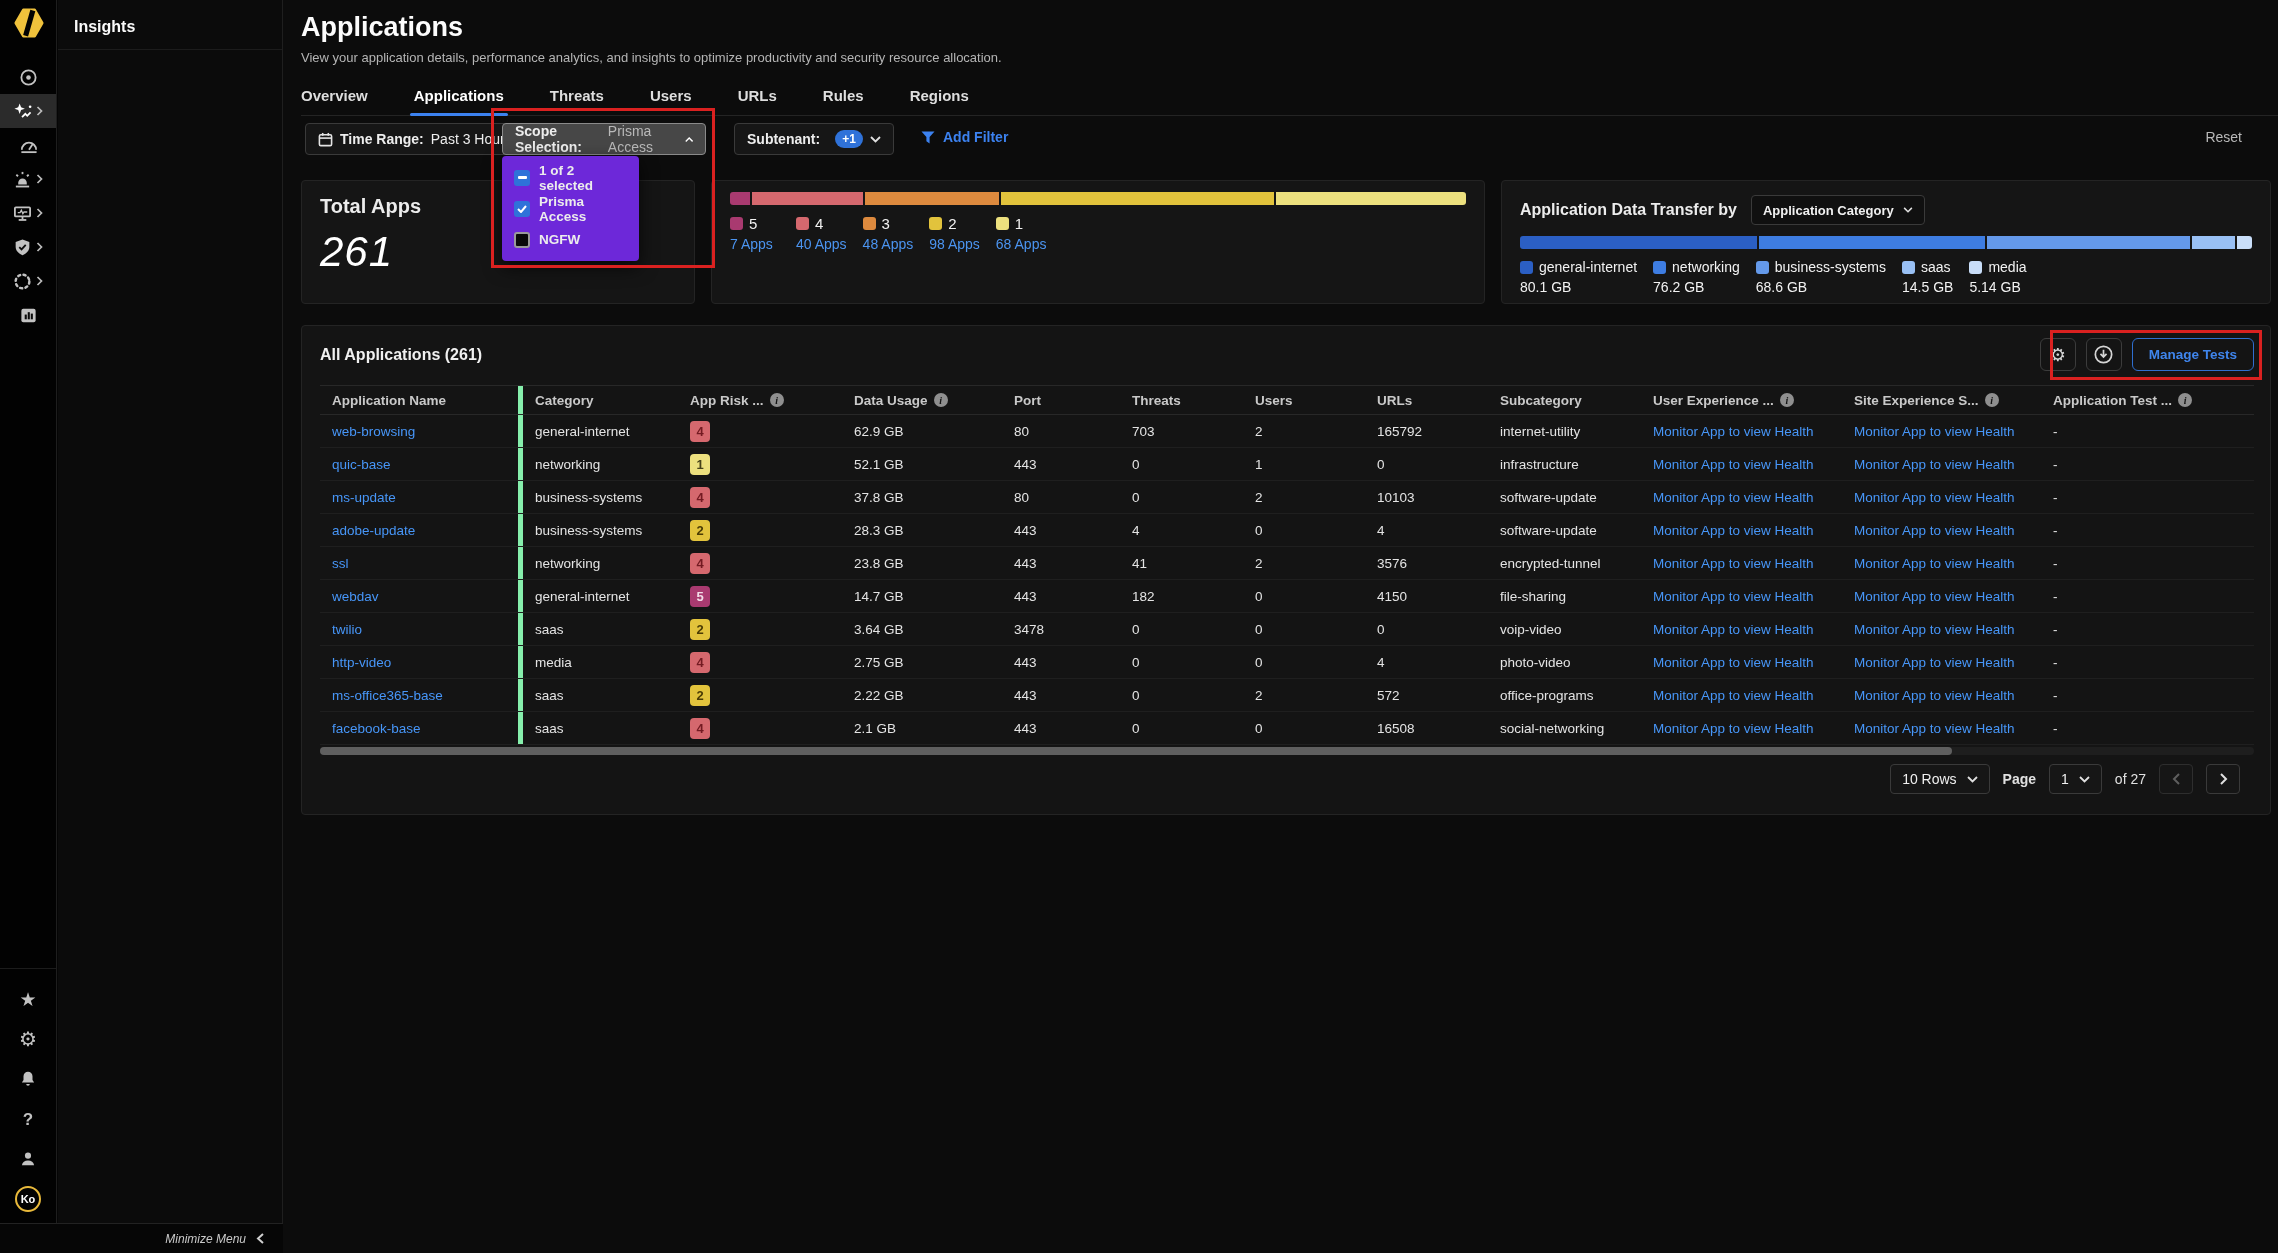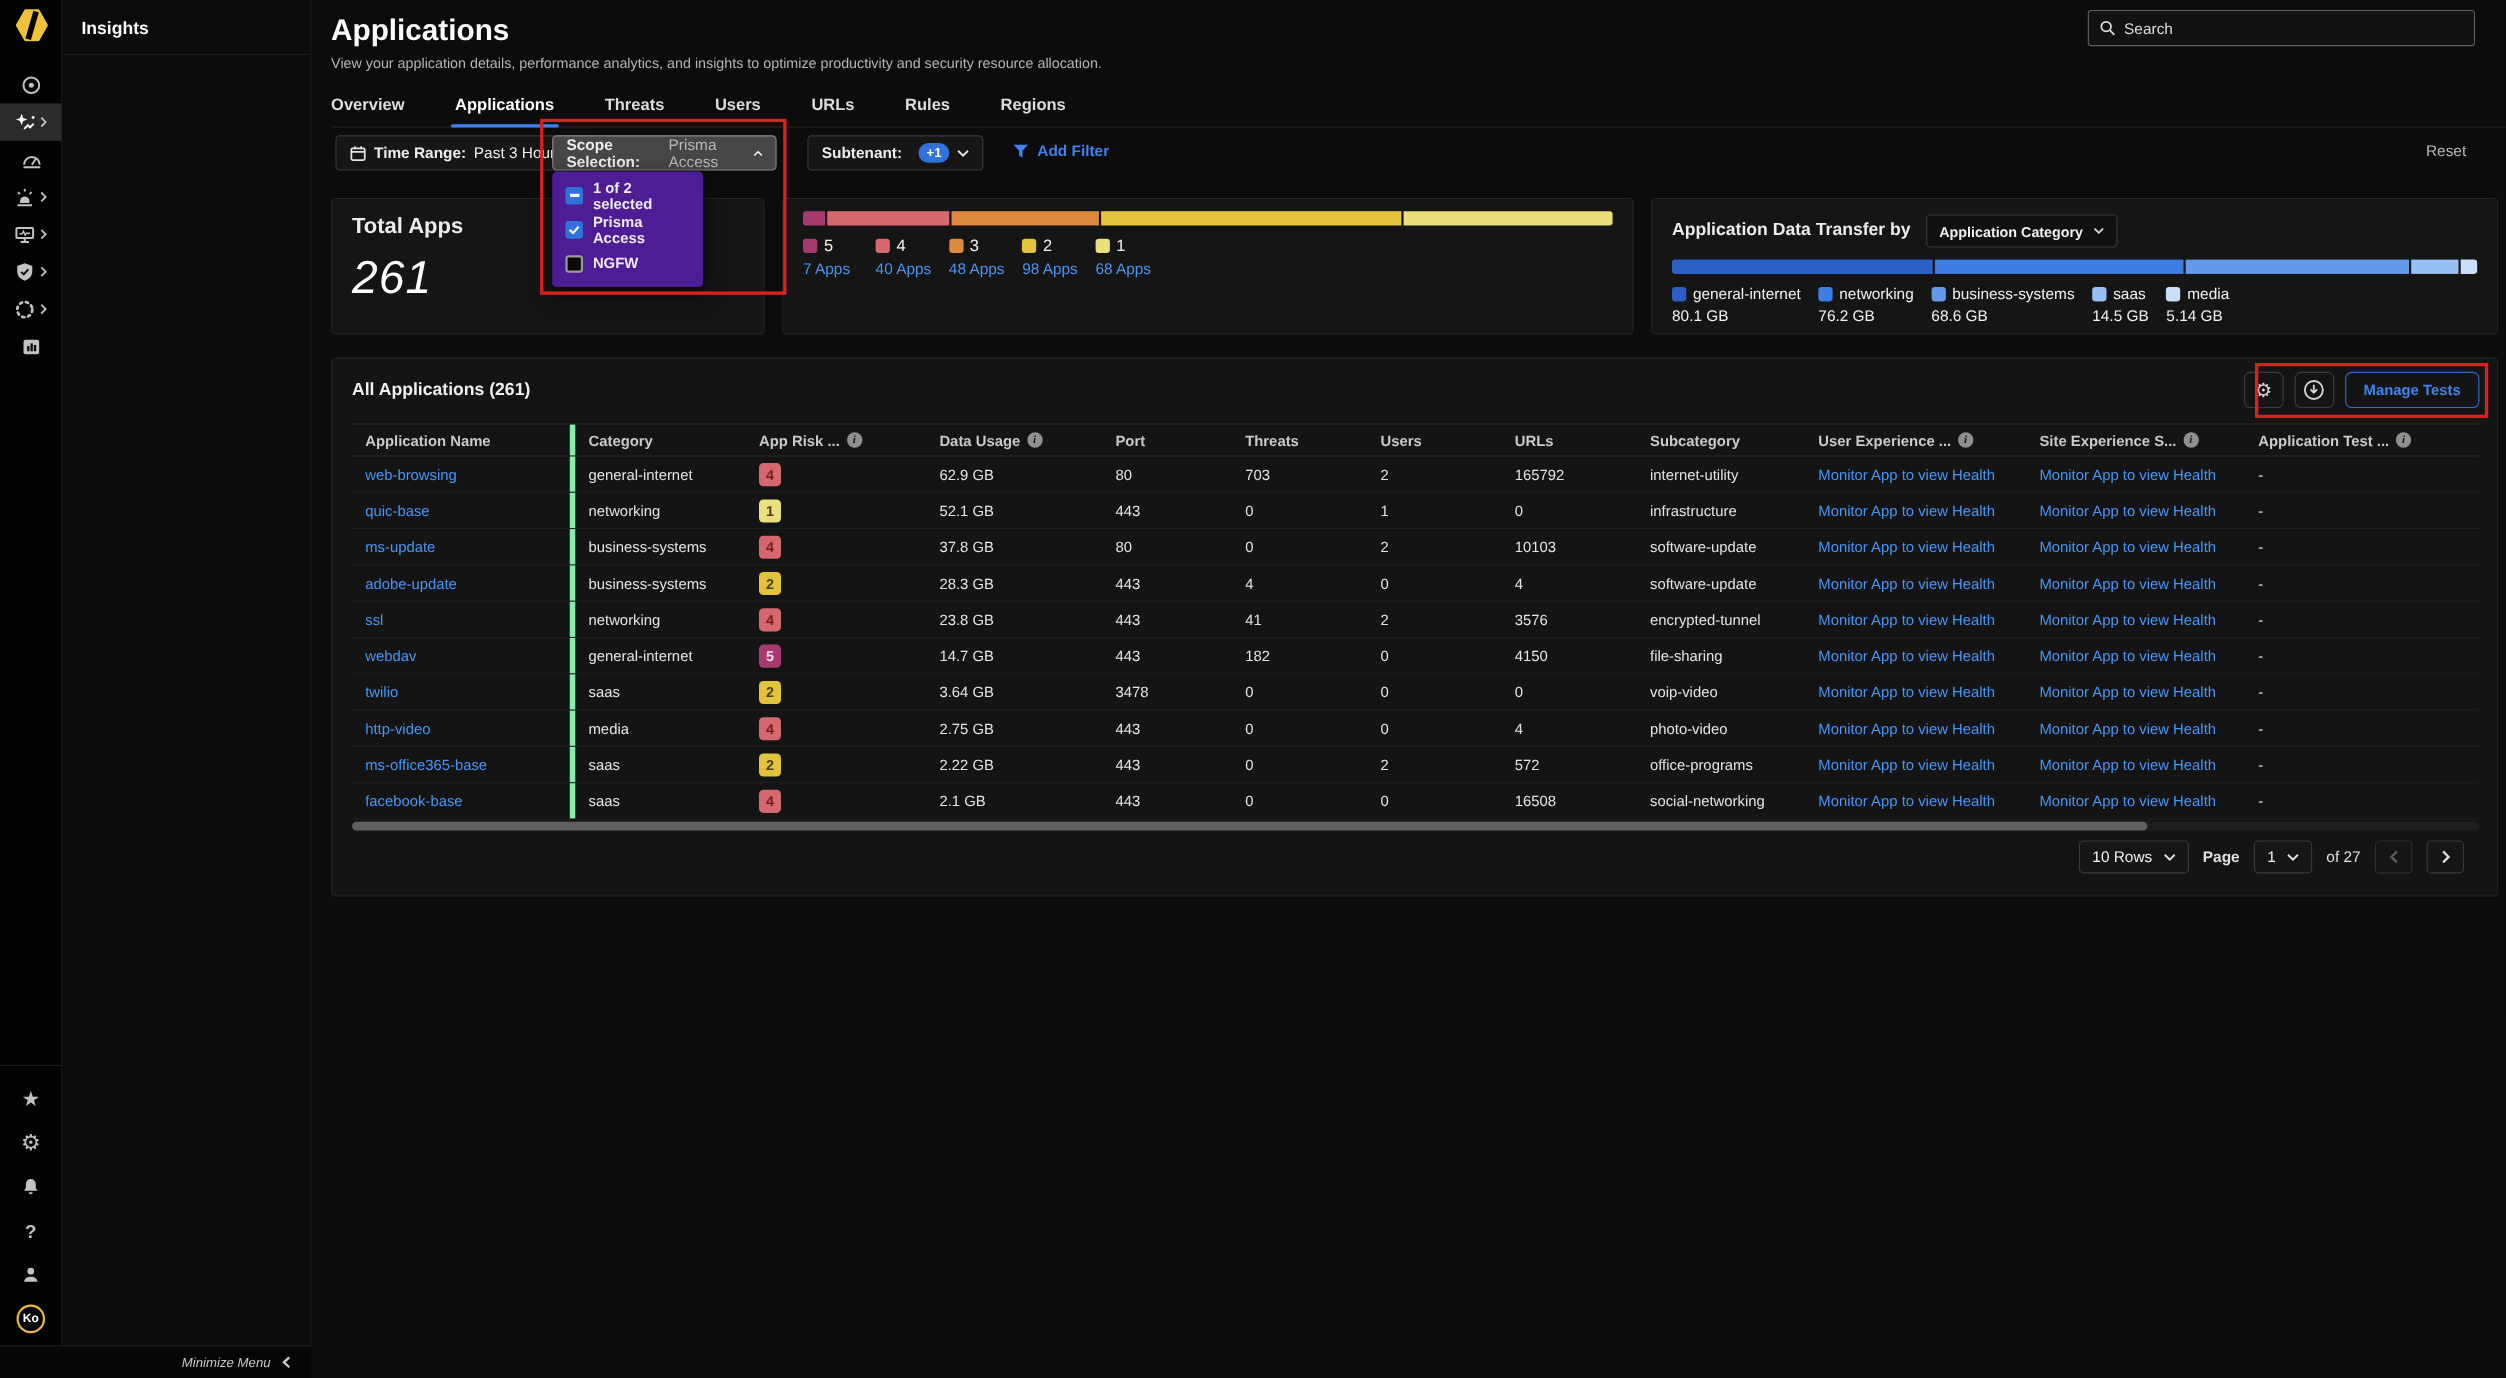--- a/index.html
+++ b/index.html
@@ -61,21 +61,21 @@
                 font-size:14px; color:#ededed; cursor:pointer; }
   .filter-btn .b { font-weight:bold; }
   .scope-btn { background:#474747; border:1px solid #8a8a8a; z-index:12; }
   .scope-btn .val { color:#b9b9b9; }
   .pill { background:#2f72d9; color:#fff; font-size:12px; font-weight:bold; border-radius:10px;
           padding:2px 7px; }
   .add-filter { position:absolute; top:129px; left:638px; display:flex; align-items:center; gap:8px;
                 color:#3c82f0; font-size:14px; font-weight:bold; cursor:pointer; }
   .reset-link { position:absolute; top:129px; right:36px; font-size:14px; color:#b9b9b9; cursor:pointer; }
 
-  .scope-dropdown { position:absolute; left:219px; top:156px; width:137px; background:#4c1d95;
+  .scope-dropdown { position:absolute; left:219px; top:156px; width:137px; background:#6d28d9;
                     border-radius:4px; box-shadow:0 6px 18px rgba(0,0,0,.7); padding:6px 0; z-index:12; }
   .dd-item { height:31px; display:flex; align-items:center; gap:9px; padding:0 12px; font-size:13.5px;
              font-weight:600; color:#ececec; cursor:pointer; }
   .cb { width:16px; height:16px; border-radius:3px; flex:0 0 16px; display:flex; align-items:center;
         justify-content:center; }
   .cb.on { background:#2f72d9; }
   .cb.off { background:#0a0a0a; border:2px solid #9a9a9a; }
 
   .annotation { position:absolute; border:3px solid #da2120; z-index:20; pointer-events:none; }
 
@@ -296,27 +296,20 @@
   <svg class="chev" width="9" height="11" viewBox="0 0 9 11">
       <path d="M7 1L2 5.5 7 10" stroke="#d0d0d0" stroke-width="2" fill="none"></path>
     </svg>
 </div>
 
 <div class="main">
 
   <div class="page-title">Applications</div>
   <div class="page-subtitle">View your application details, performance analytics, and insights to optimize productivity and security resource allocation.</div>
 
-  <div class="search-box">
-    <svg width="15" height="15" viewBox="0 0 16 16">
-        <circle cx="6.5" cy="6.5" r="5" stroke="#e0e0e0" stroke-width="1.8" fill="none"></circle>
-        <line x1="10.5" y1="10.5" x2="15" y2="15" stroke="#e0e0e0" stroke-width="1.8"></line>
-      </svg>
-    <input type="text" placeholder="Search" style="">
-  </div>
 
   <div class="tabs" id="tabs">
       <div class="tab">Overview</div>
       <div class="tab active">Applications</div>
       <div class="tab">Threats</div>
       <div class="tab">Users</div>
       <div class="tab">URLs</div>
       <div class="tab">Rules</div>
       <div class="tab">Regions</div>
     </div>

